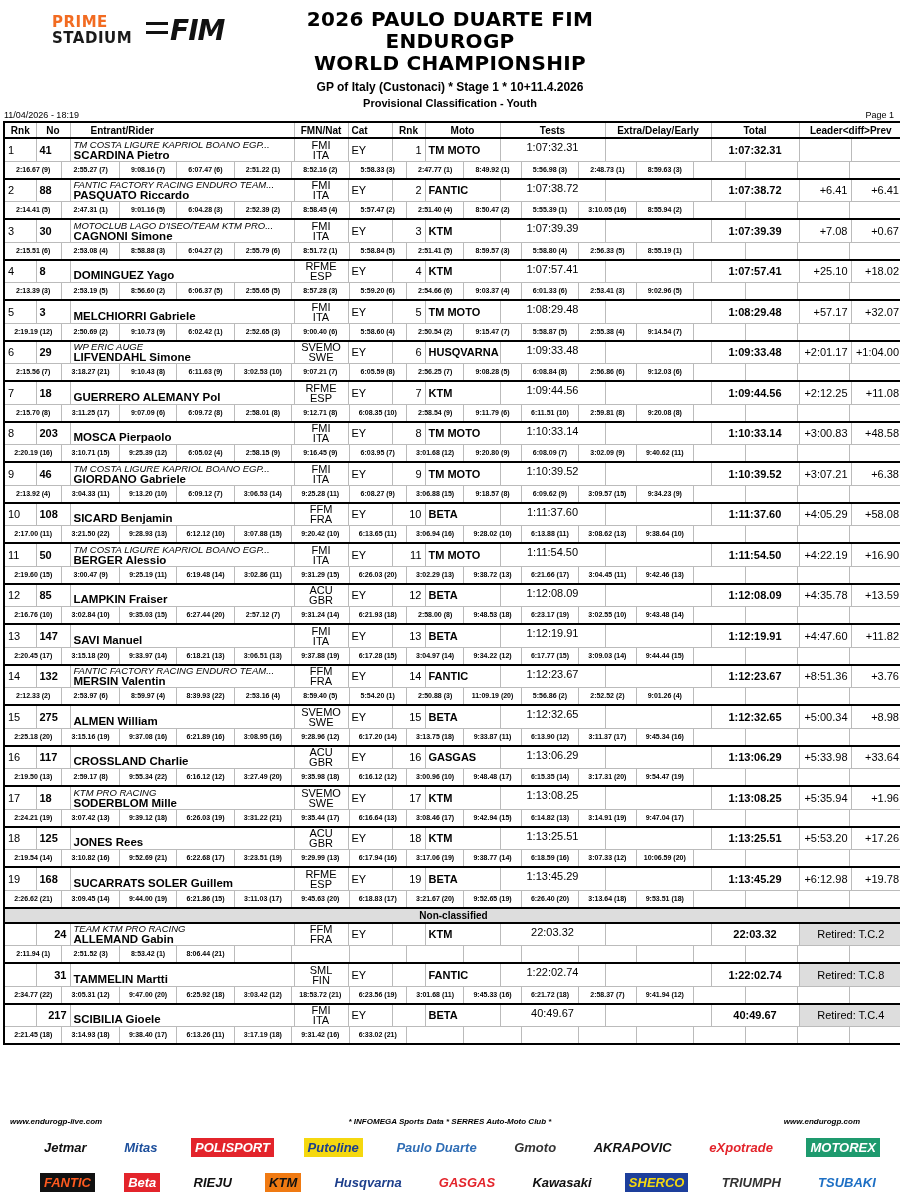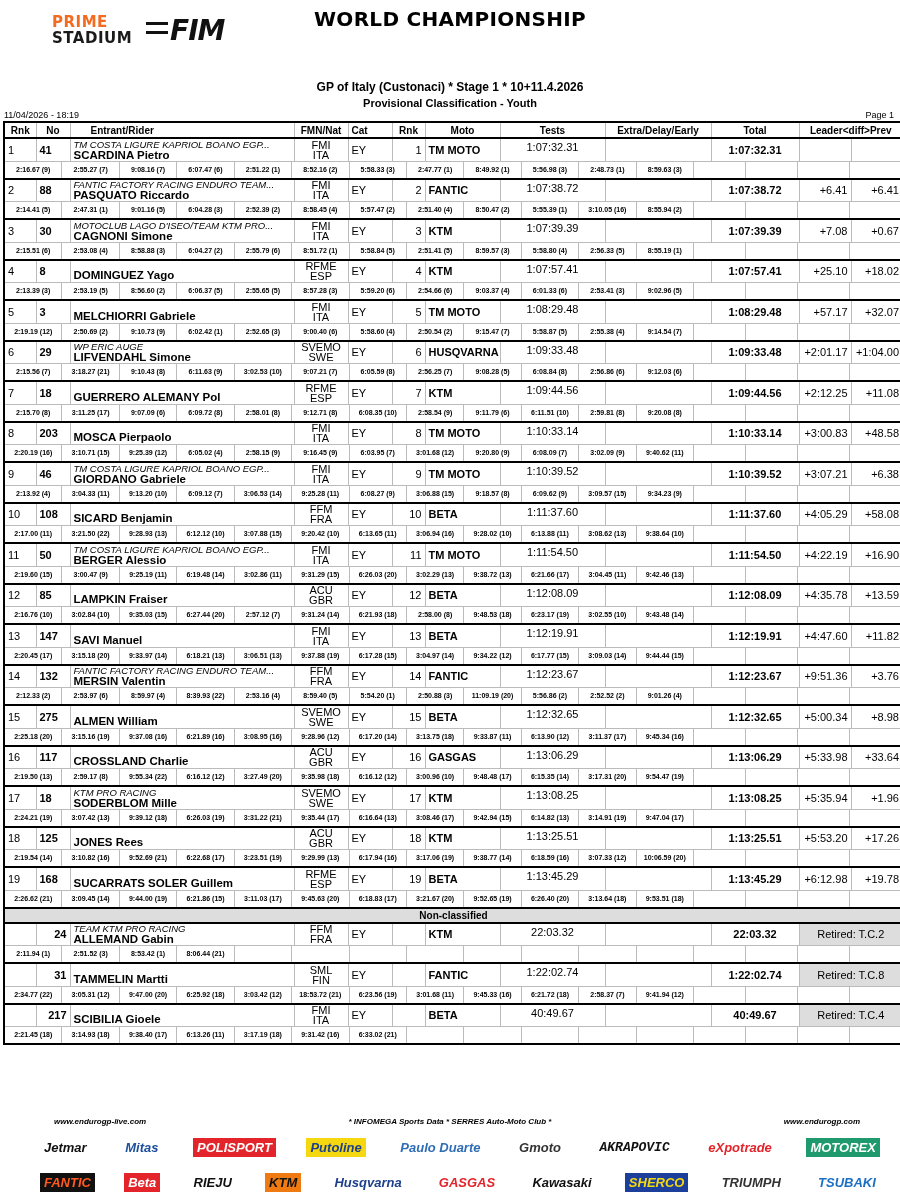--- a/index.html
+++ b/index.html
@@ -35,36 +35,37 @@
   td.cat { font-size: 12px; }
   td.crnk { text-align: right; font-size: 11px; }
   td.moto { font-weight: bold; font-size: 9px; }
   td.tests { text-align: center; font-size: 11px; vertical-align: top !important; padding-top: 2px !important; }
   td.total { font-weight: bold; font-size: 11.5px; text-align: center; }
   td.diff { text-align: right; font-size: 9.5px; }
   td.retired { background: #ddd; text-align: center; font-size: 9px; }
   tr.nonclass td { background: #ddd; text-align: center; font-weight: bold; font-size: 10px; height: 15px; border-top: 2px solid #000; }
 
   .footer-links { position: absolute; top: 1117px; left: 0; width: 900px; font-size: 8px; font-weight: bold; font-style: italic; }
-  .footer-links .l { position: absolute; left: 10px; margin-left: 44px; }
+  .footer-links .l { position: absolute; left: 10px; }
   .footer-links .c { position: absolute; left: 0; width: 900px; text-align: center; }
   .footer-links .r { position: absolute; right: 40px; }
   .sponsors { position: absolute; left: 40px; width: 840px; display: flex; justify-content: space-between; align-items: center; }
   .sp { font-size: 13px; font-weight: bold; font-style: italic; text-align: center; padding: 2px 4px; }
 </style>
 </head>
 <body>
 
 <div class="header">
   <div class="logo-prime">
     <div class="l1">PRIME</div>
     <div class="l2">STADIUM</div>
   </div>
   <div class="logo-fim"><span class="wing"></span><span>FIM</span></div>
   <div class="main-title">
+    <div>2026 PAULO DUARTE FIM ENDUROGP</div>
     <div>WORLD CHAMPIONSHIP</div>
   </div>
 </div>
 <div class="subtitle1">GP of Italy (Custonaci) * Stage 1 * 10+11.4.2026</div>
 <div class="subtitle2">Provisional Classification - Youth</div>
 <div class="date">11/04/2026 - 18:19</div>
 <div class="page">Page 1</div>
 
 <table class="results" id="results">
   <colgroup>
@@ -646,21 +647,21 @@
         <td class="fmn">
           <div>FFM</div>
           <div>FRA</div>
         </td>
         <td class="cat">EY</td>
         <td class="crnk">14</td>
         <td class="moto">FANTIC</td>
         <td class="tests">1:12:23.67</td>
         <td></td>
         <td class="total">1:12:23.67</td>
-        <td class="diff">+9:51.36</td>
+        <td class="diff">+8:51.36</td>
         <td class="diff">+3.76</td>
       </tr>
       <tr class="splits">
         <td colspan="12" style="padding: 0px;">
           <div style="display: grid; grid-template-columns: repeat(12, 1fr) 52px 52px 52px 52px; height: 16px;">
             <div style="border-right: 1px solid rgb(187, 187, 187); line-height: 16px; font-size: 7px; font-weight: bold; text-align: center; overflow: hidden; white-space: nowrap;">2:12.33 (2)</div>
             <div style="border-right: 1px solid rgb(187, 187, 187); line-height: 16px; font-size: 7px; font-weight: bold; text-align: center; overflow: hidden; white-space: nowrap;">2:53.97 (6)</div>
             <div style="border-right: 1px solid rgb(187, 187, 187); line-height: 16px; font-size: 7px; font-weight: bold; text-align: center; overflow: hidden; white-space: nowrap;">8:59.97 (4)</div>
             <div style="border-right: 1px solid rgb(187, 187, 187); line-height: 16px; font-size: 7px; font-weight: bold; text-align: center; overflow: hidden; white-space: nowrap;">8:39.93 (22)</div>
             <div style="border-right: 1px solid rgb(187, 187, 187); line-height: 16px; font-size: 7px; font-weight: bold; text-align: center; overflow: hidden; white-space: nowrap;">2:53.16 (4)</div>
@@ -1016,21 +1017,21 @@
   <span class="c">* INFOMEGA Sports Data * SERRES Auto-Moto Club *</span>
   <span class="r">www.endurogp.com</span>
 </div>
 <div class="sponsors" id="sp1" style="top:1134px;height:26px">
     <div class="sp" style="color: rgb(17, 17, 17); background: rgb(255, 255, 255);">Jetmar</div>
     <div class="sp" style="color: rgb(29, 79, 156); background: rgb(255, 255, 255);">Mitas</div>
     <div class="sp" style="color: rgb(255, 255, 255); background: rgb(227, 36, 43);">POLISPORT</div>
     <div class="sp" style="color: rgb(29, 63, 140); background: rgb(245, 216, 15);">Putoline</div>
     <div class="sp" style="color: rgb(47, 109, 181); background: rgb(255, 255, 255);">Paulo Duarte</div>
     <div class="sp" style="color: rgb(51, 51, 51); background: rgb(255, 255, 255);">Gmoto</div>
-    <div class="sp" style="color: rgb(17, 17, 17); background: rgb(255, 255, 255); font-family: Liberation Mono, monospace;">AKRAPOVIC</div>
+    <div class="sp" style="color: rgb(17, 17, 17); background: rgb(255, 255, 255);">AKRAPOVIC</div>
     <div class="sp" style="color: rgb(227, 36, 43); background: rgb(255, 255, 255);">eXpotrade</div>
     <div class="sp" style="color: rgb(255, 255, 255); background: rgb(30, 154, 110);">MOTOREX</div>
   </div>
 <div class="sponsors" id="sp2" style="top:1168px;height:28px">
     <div class="sp" style="color: rgb(255, 90, 31); background: rgb(17, 17, 17);">FANTIC</div>
     <div class="sp" style="color: rgb(255, 255, 255); background: rgb(227, 36, 43);">Beta</div>
     <div class="sp" style="color: rgb(17, 17, 17); background: rgb(255, 255, 255);">RIEJU</div>
     <div class="sp" style="color: rgb(17, 17, 17); background: rgb(240, 122, 18);">KTM</div>
     <div class="sp" style="color: rgb(29, 63, 140); background: rgb(255, 255, 255);">Husqvarna</div>
     <div class="sp" style="color: rgb(227, 36, 43); background: rgb(255, 255, 255);">GASGAS</div>

